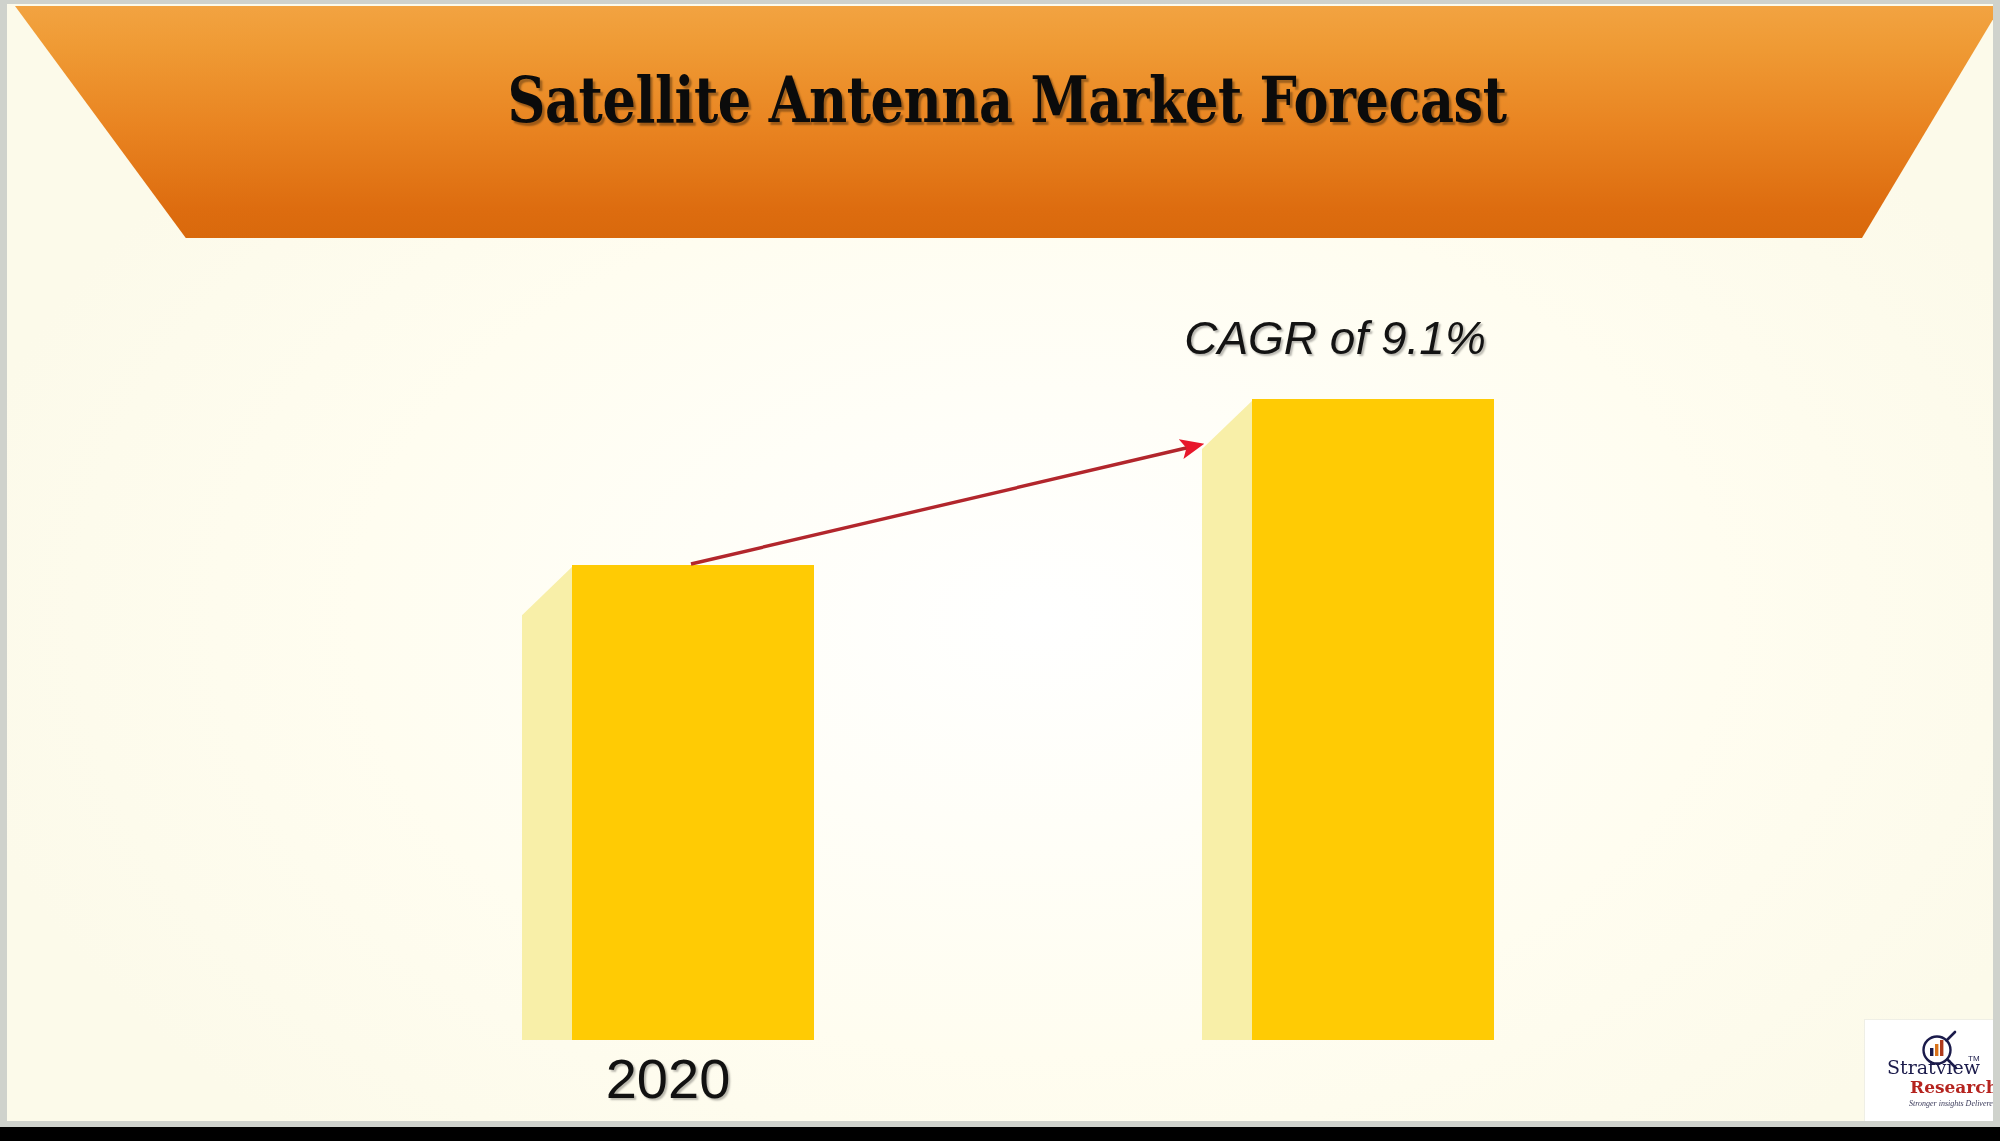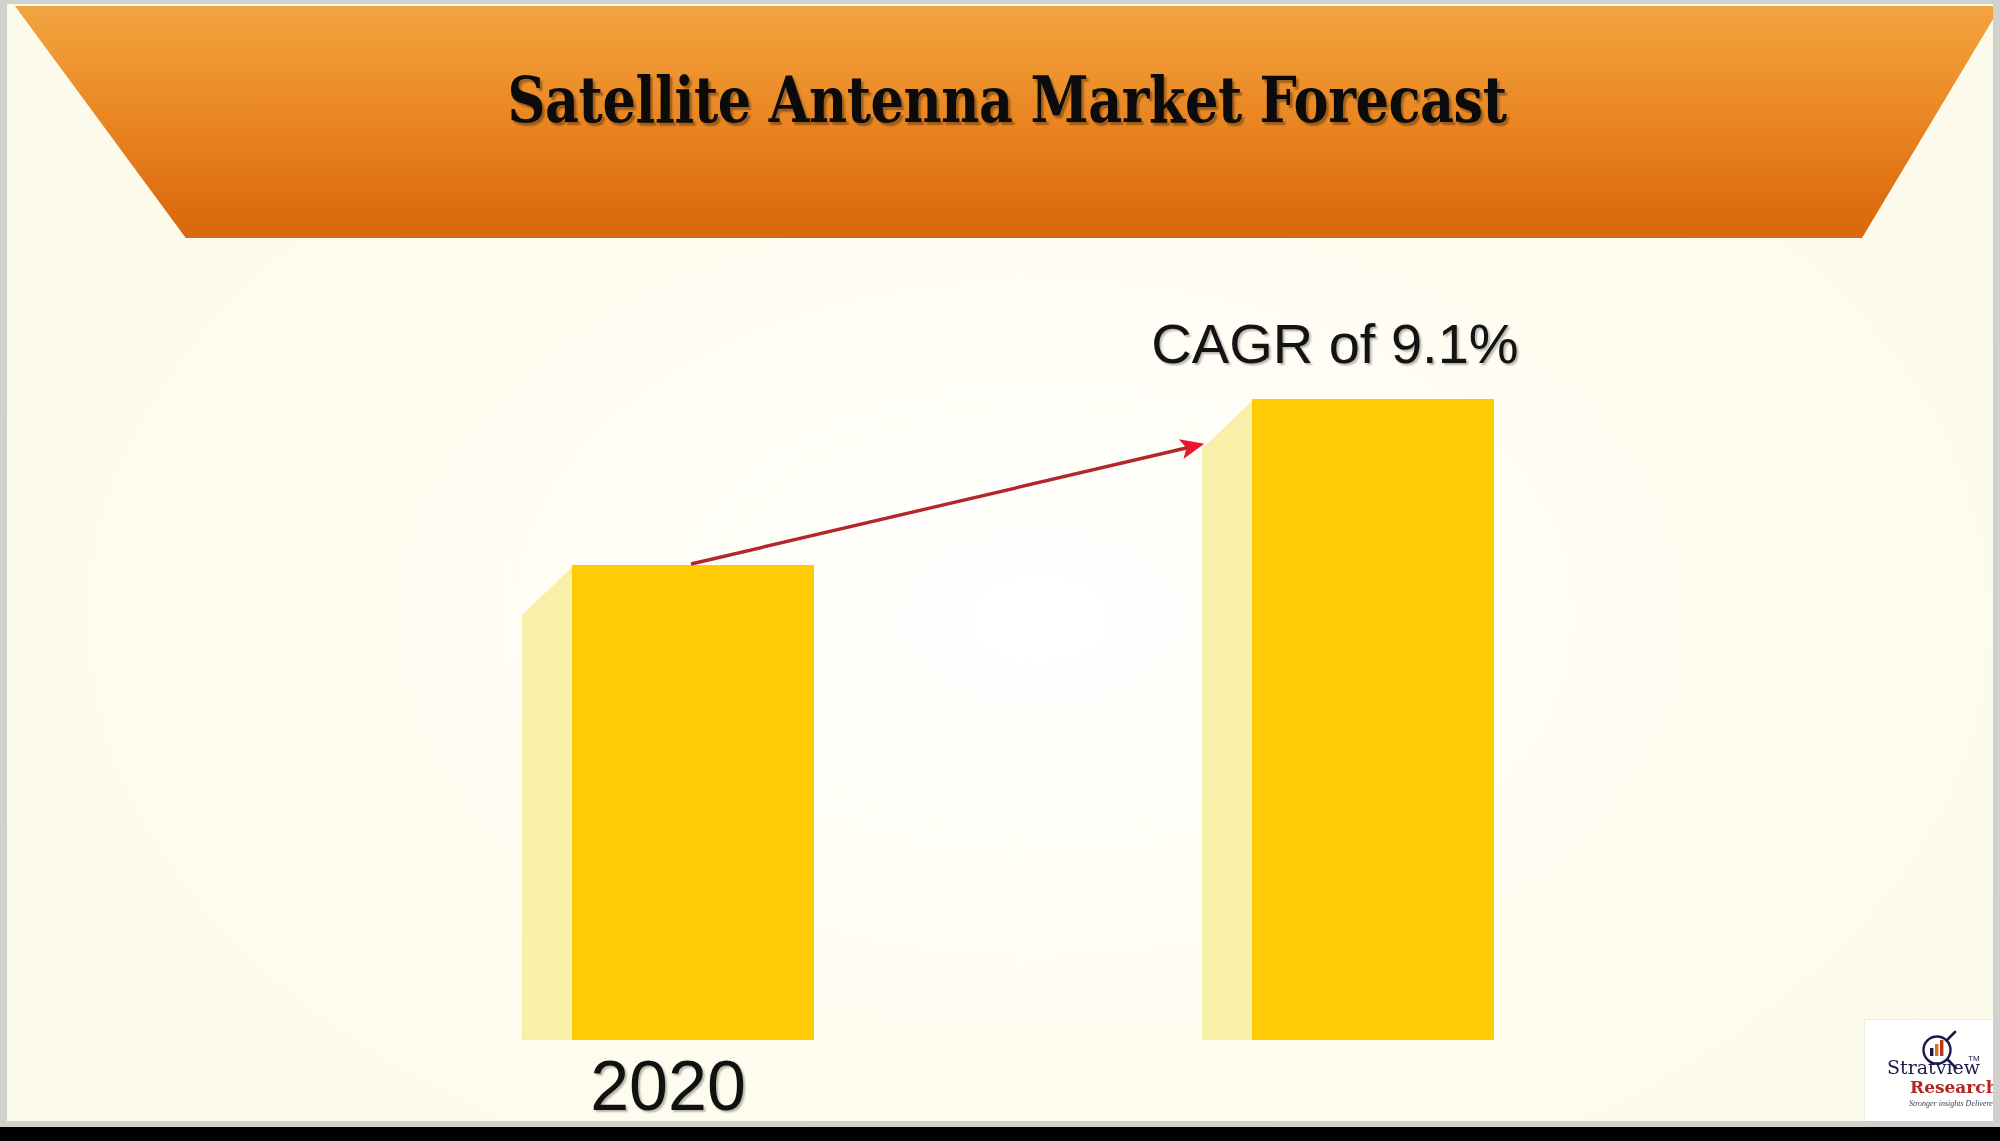--- a/index.html
+++ b/index.html
@@ -98,36 +98,37 @@
     background: #f8efa8;
   }
   .bar-front {
     position: absolute;
     background: #ffcb04;
   }
   .cat-label {
     position: absolute;
     text-align: center;
     font-family: "Liberation Sans", sans-serif;
-    font-size: 70px;
+    font-size: 56px;
     color: #111111;
     text-shadow: 2px 2px 2px rgba(0,0,0,0.28);
     white-space: nowrap;
   }
   #cagr-label {
     position: absolute;
     left: 1098px;
     top: 307px;
     width: 460px;
     text-align: center;
     font-family: "Liberation Sans", sans-serif;
-    font-size: 56px;
+    font-size: 46px;
     color: #131313;
     text-shadow: 2px 2px 2px rgba(0,0,0,0.28);
     white-space: nowrap;
+    font-style: italic;
   }
   #growth-arrow {
     position: absolute;
     left: 0;
     top: 0;
     width: 2000px;
     height: 1127px;
     pointer-events: none;
   }
 

